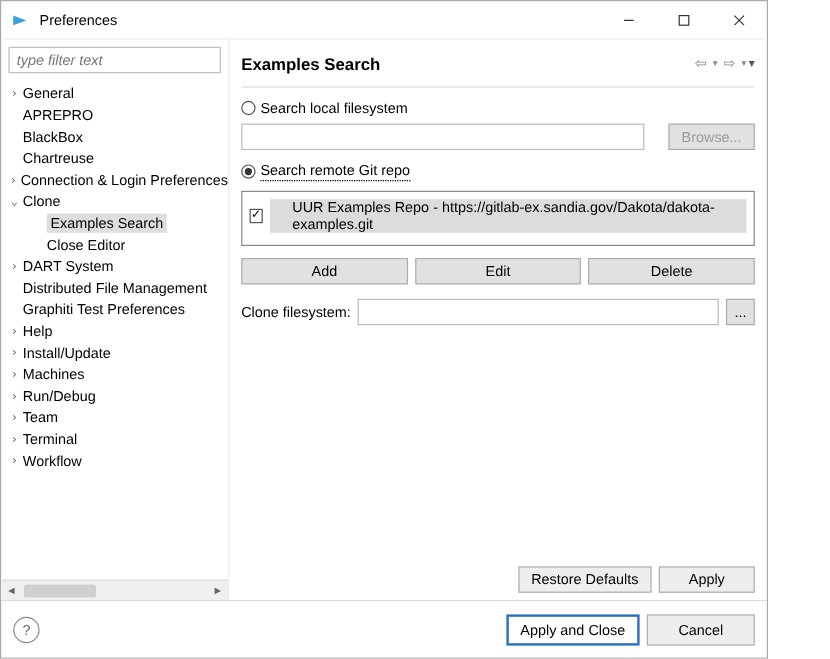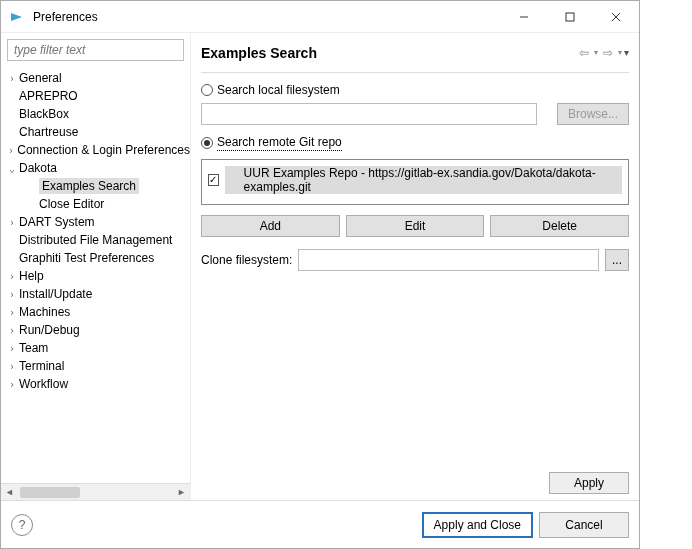--- a/index.html
+++ b/index.html
@@ -217,21 +217,21 @@
           <div class="tree-item">
             <span class="expander"></span>
             <span class="label">Chartreuse</span>
           </div>
           <div class="tree-item">
             <span class="expander">›</span>
             <span class="label">Connection &amp; Login Preferences</span>
           </div>
           <div class="tree-item">
             <span class="expander">⌄</span>
-            <span class="label">Dakota</span>
+            <span class="label">Clone</span>
           </div>
           <div class="tree-item level1 selected">
             <span class="expander"></span>
             <span class="label">Examples Search</span>
           </div>
           <div class="tree-item level1">
             <span class="expander"></span>
             <span class="label">Close Editor</span>
           </div>
           <div class="tree-item">
@@ -325,20 +325,21 @@
 
       <div class="clone-row">
         <span class="label">Clone filesystem:</span>
         <div class="path-input"></div>
         <div class="sq-btn">...</div>
       </div>
 
       <div class="spacer"></div>
 
       <div class="bottom-right-row">
+        <button class="btn">Restore Defaults</button>
         <button class="btn">Apply</button>
       </div>
     </div>
   </div>
 
   <div class="footer">
     <div class="help-icon">?</div>
     <div class="spacer"></div>
     <button class="btn primary">Apply and Close</button>
     <button class="btn" style="margin-left:6px;">Cancel</button>

